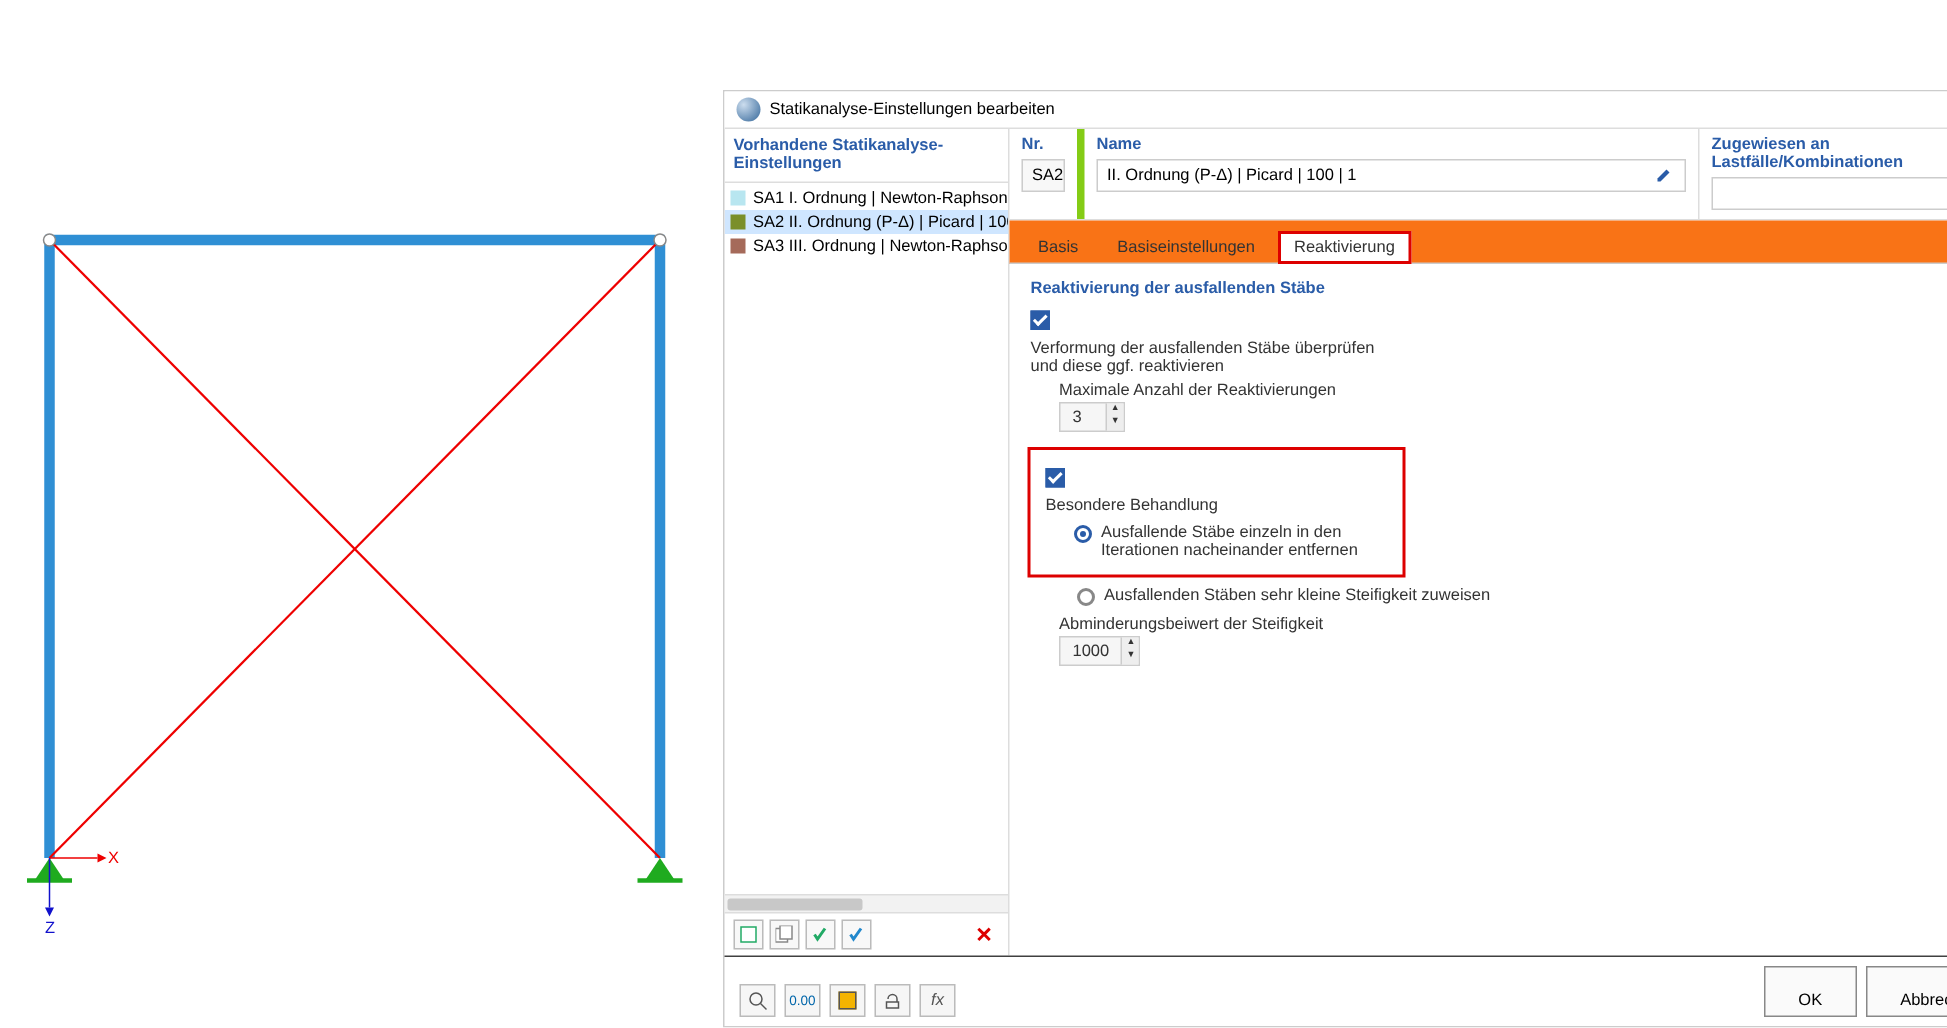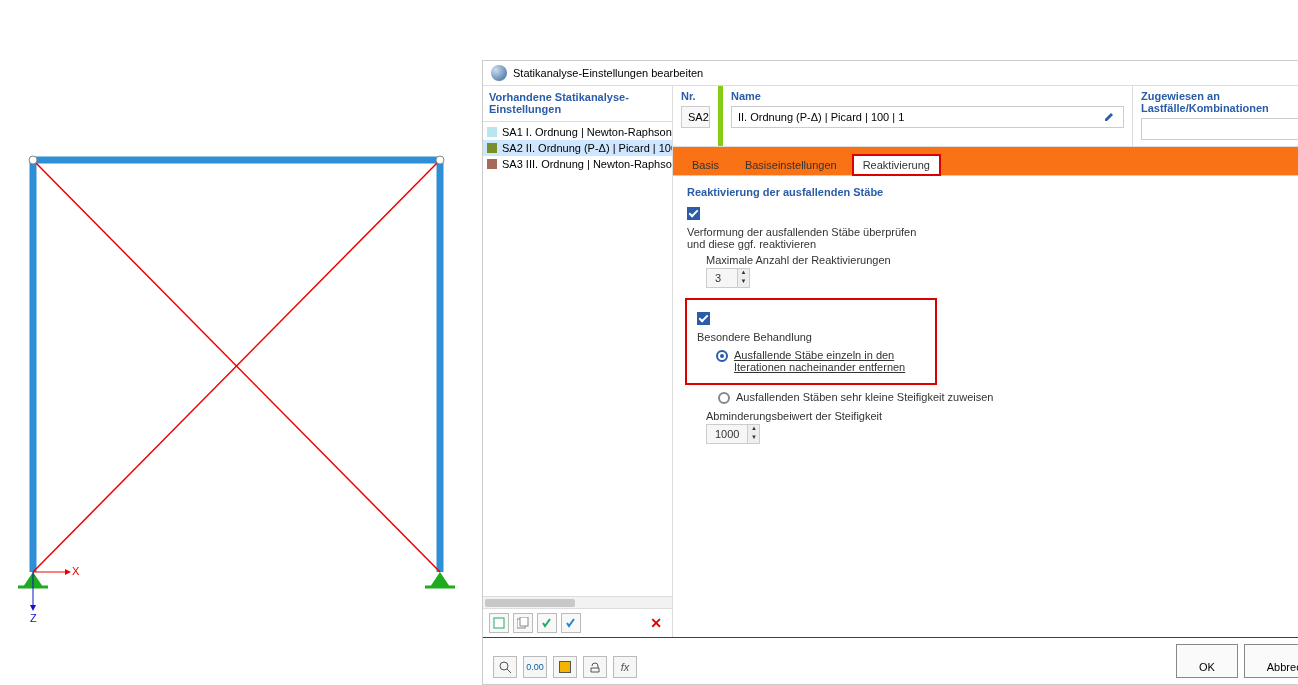--- a/index.html
+++ b/index.html
@@ -197,21 +197,21 @@
           </div>
         </div>
 
         <div class="red-box">
           <div class="chk-row">
             <div class="chk"></div>
             <span>Besondere Behandlung</span>
           </div>
           <div class="radio-row">
             <div class="radio sel"></div>
-            <span style="max-width:200px;text-decoration:underline;">Ausfallende Stäbe einzeln in den Iterationen nacheinander entfernen</span>
+            <span style="max-width:200px;">Ausfallende Stäbe einzeln in den Iterationen nacheinander entfernen</span>
           </div>
         </div>
 
         <div class="radio-row" style="margin-left:31px; margin-top:-2px;">
           <div class="radio empty"></div>
           <span>Ausfallenden Stäben sehr kleine Steifigkeit zuweisen</span>
         </div>
 
         <div class="ind1" style="margin-top:6px;">
           <div>Abminderungsbeiwert der Steifigkeit</div>

